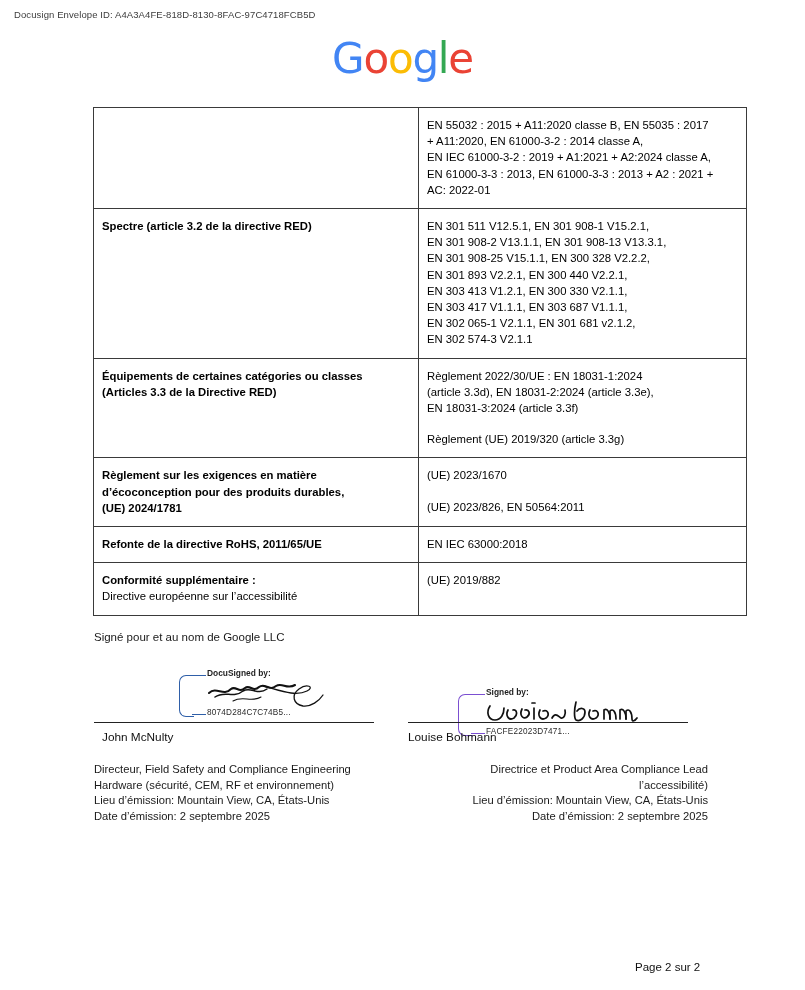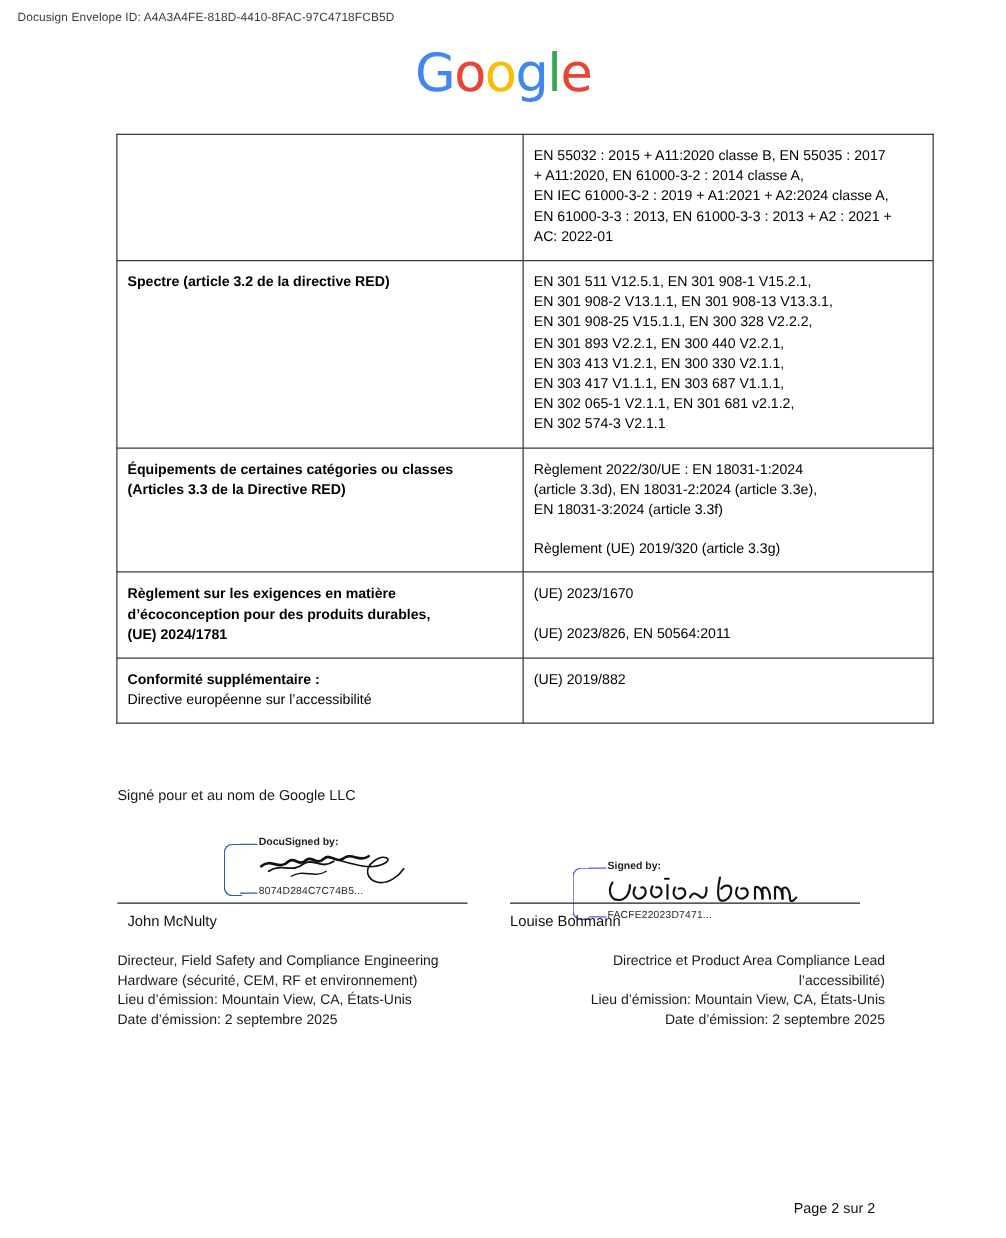--- a/index.html
+++ b/index.html
@@ -169,21 +169,21 @@
     position: absolute;
     left: 635px;
     top: 961px;
     font-size: 11.5px;
     color: #111;
   }
 </style>
 </head>
 <body>
 
-<div class="envelope-id">Docusign Envelope ID: A4A3A4FE-818D-4410-8FAC-97C4718FCB5D</div>
+<div class="envelope-id">Docusign Envelope ID: A4A3A4FE-818D-8130-8FAC-97C4718FCB5D</div>
 
 <div class="logo-wrap">
   <div class="logo" id="logo-render"><span style="color: rgb(66, 133, 244);">G</span><span style="color: rgb(234, 67, 53);">o</span><span style="color: rgb(251, 188, 5);">o</span><span style="color: rgb(66, 133, 244);">g</span><span style="color: rgb(52, 168, 83);">l</span><span style="color: rgb(234, 67, 53);">e</span></div>
 </div>
 
 <table class="spec">
   <tbody id="table-body">
       <tr>
         <td class="col-left blank"></td>
         <td class="col-right">
@@ -225,20 +225,28 @@
       <tr>
         <td class="col-left">
           <span class="cellline">Règlement sur les exigences en matière
 d’écoconception pour des produits durables,
 (UE) 2024/1781</span>
         </td>
         <td class="col-right">
           <span class="cellline">(UE) 2023/1670</span>
           <span class="gap"></span>
           <span class="cellline">(UE) 2023/826, EN 50564:2011</span>
+        </td>
+      </tr>
+      <tr>
+        <td class="col-left">
+          <span class="cellline">Refonte de la directive RoHS, 2011/65/UE</span>
+        </td>
+        <td class="col-right">
+          <span class="cellline">EN IEC 63000:2018</span>
         </td>
       </tr>
       <tr>
         <td class="col-left">
           <span class="cellline">Conformité supplémentaire :</span>
           <span class="cellline" style="font-weight: normal;">Directive européenne sur l’accessibilité</span>
         </td>
         <td class="col-right">
           <span class="cellline">(UE) 2019/882</span>
         </td>

